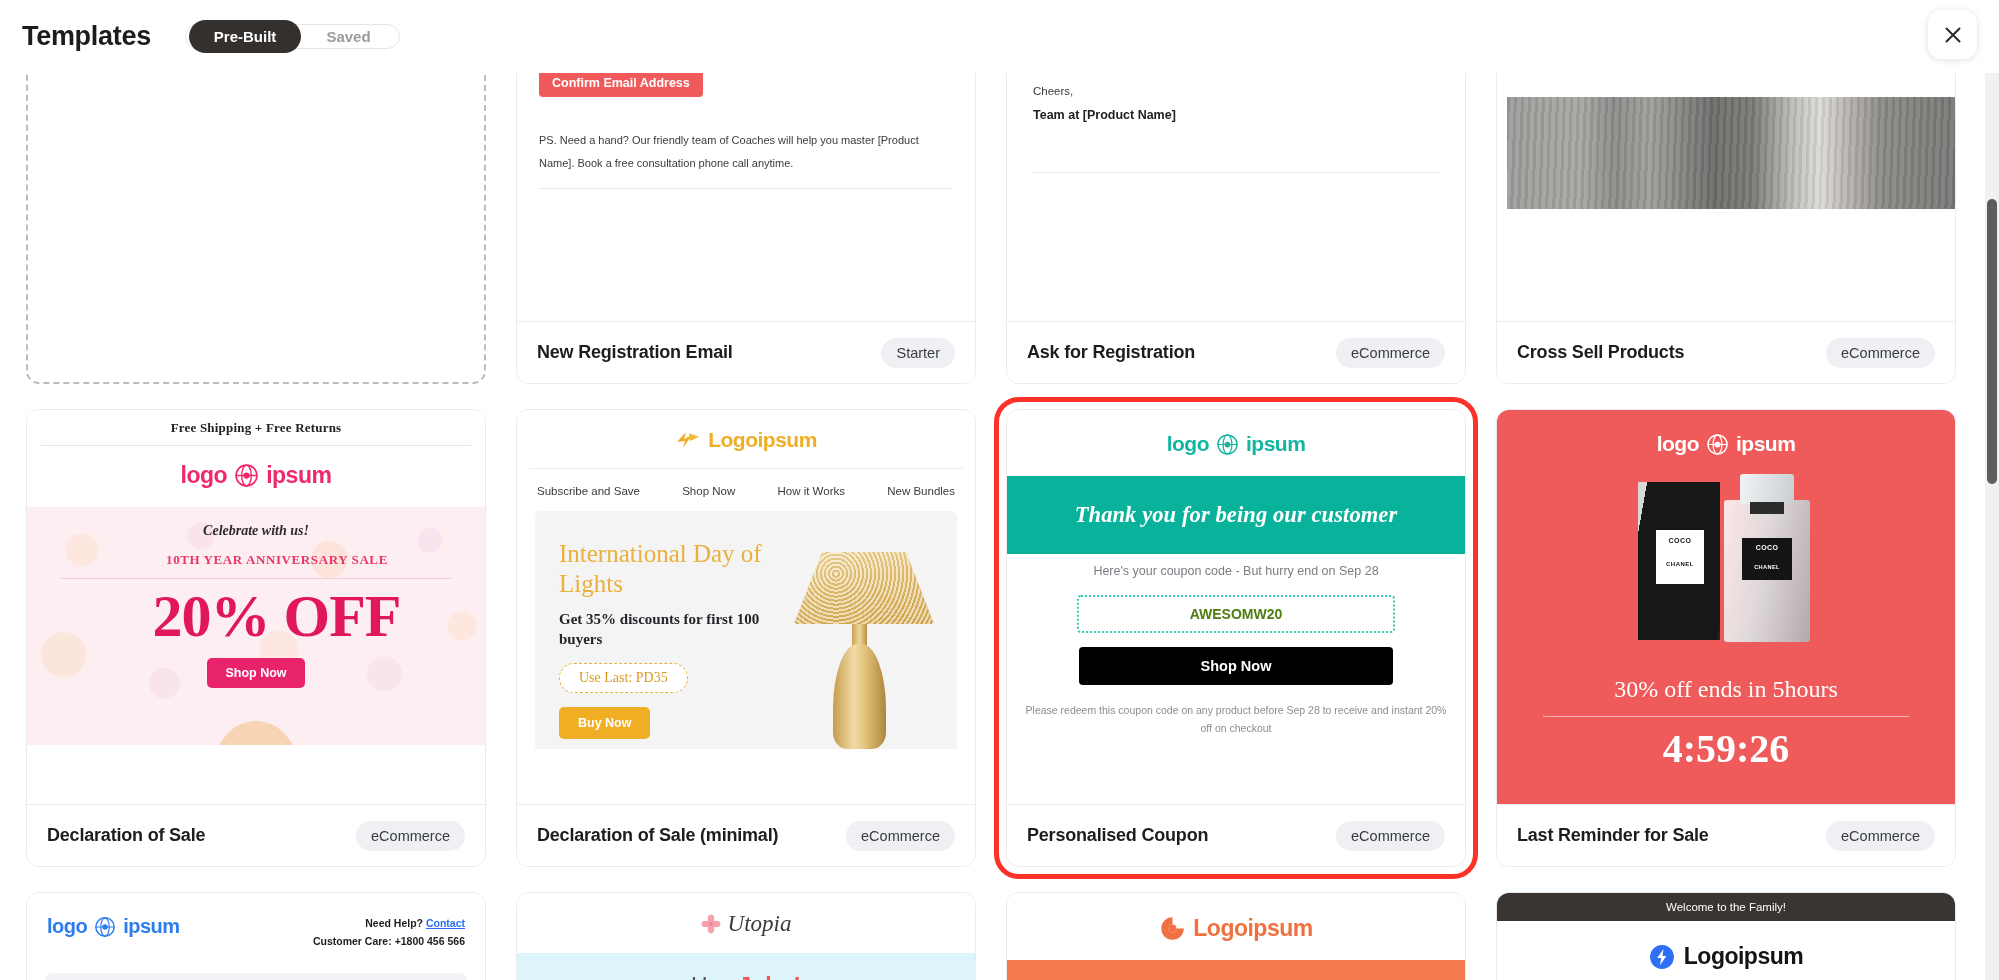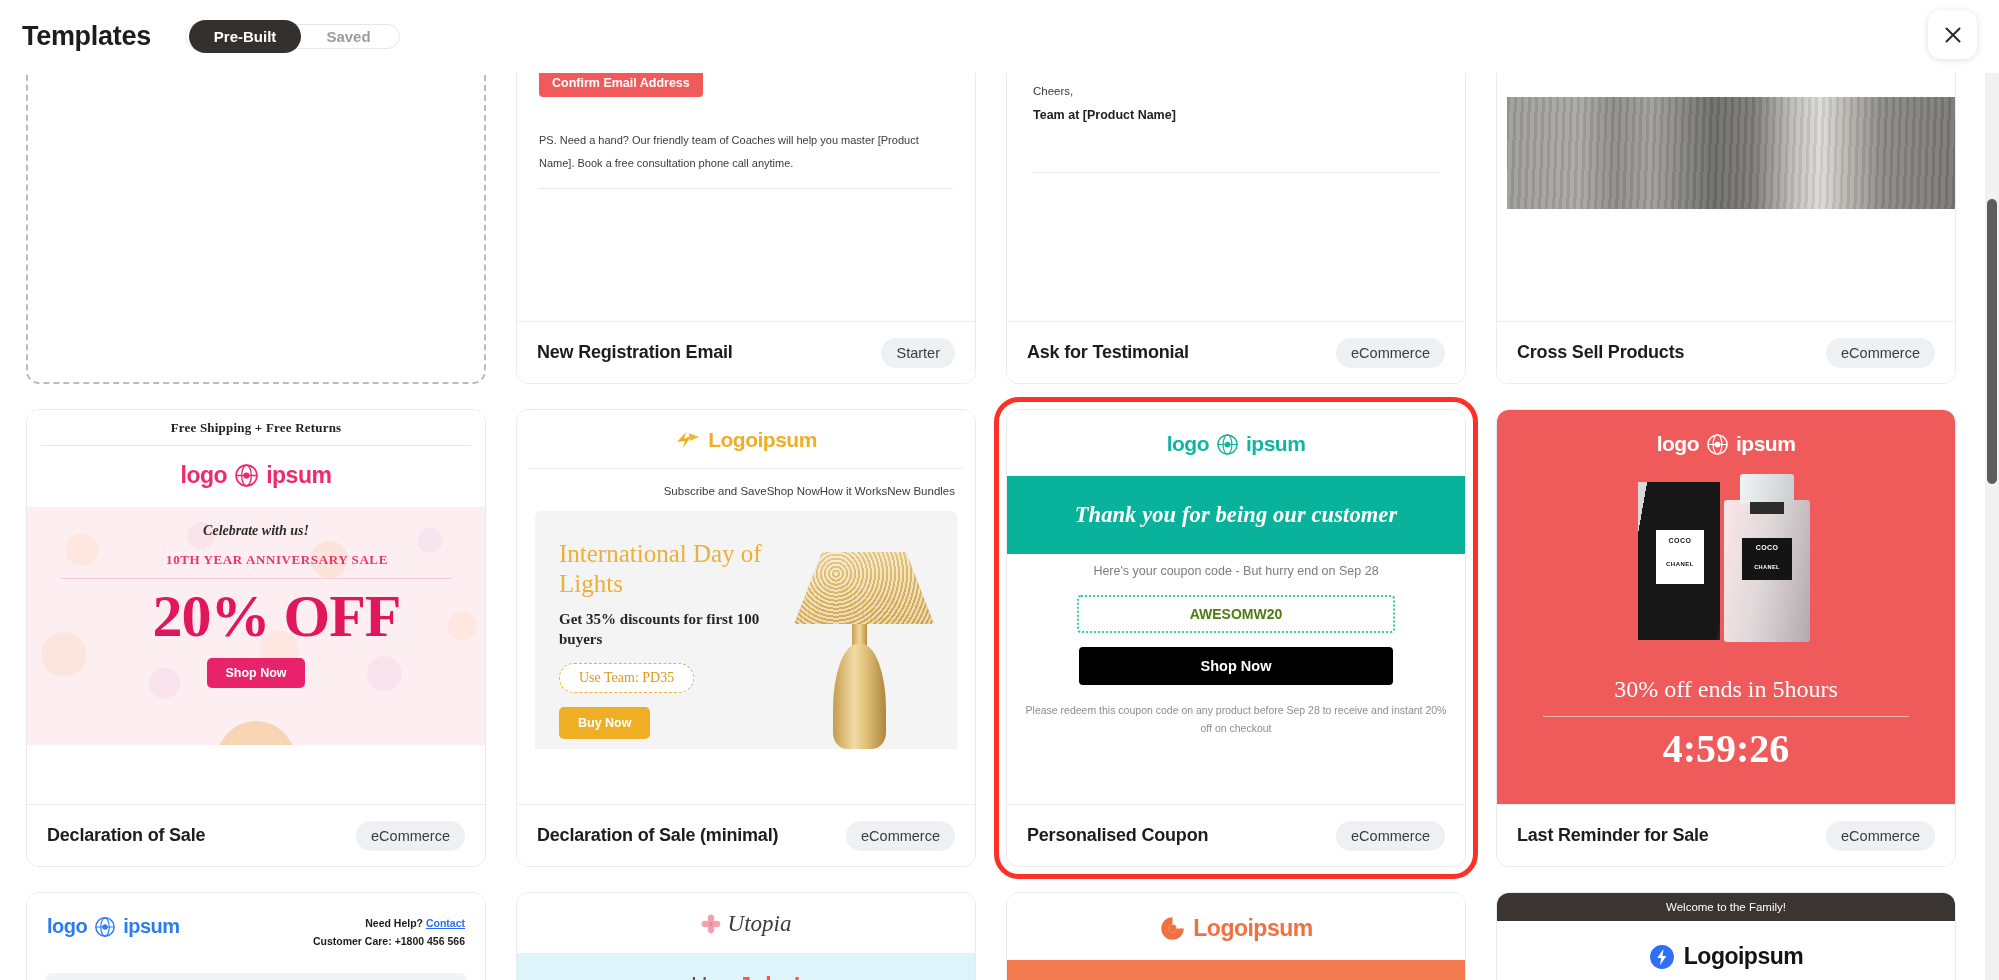--- a/index.html
+++ b/index.html
@@ -137,21 +137,21 @@
     position:relative; display:inline-block; background:#e8226b; color:#fff;
     font-size:12.5px; font-weight:700; padding:8px 18px; border-radius:5px; margin-top:10px;
   }
   .c5-circle { position:absolute; left:50%; transform:translateX(-50%); bottom:-26px; width:86px; height:50px;
     background:#f6d4b4; border-radius:50% 50% 0 0 / 100% 100% 0 0; }
 
   
   .c6 { background:#fff; height:100%; }
   .c6-logo { text-align:center; padding:18px 0 16px; }
   .c6-rule { border-top:1px solid #ececec; margin:0 12px; }
-  .c6-nav { display:flex; justify-content:flex-end; padding:16px 20px 14px; }
+  .c6-nav { display:flex; justify-content:space-between; padding:16px 20px 14px; }
   .c6-nav span { font-size:11.5px; color:#3a3a3a; }
   .c6-hero { margin:0 18px; background:#f4f4f4; border-radius:6px 6px 0 0; height:238px; display:flex; position:relative; overflow:hidden;}
   .c6-left { width:54%; padding:28px 0 0 24px; }
   .c6-h1 { font-family:"Liberation Serif", serif; font-size:25px; line-height:1.18; color:#eab03a; }
   .c6-sub { font-family:"Liberation Serif", serif; font-size:15px; font-weight:700; color:#24242a; margin-top:12px; line-height:1.3; }
   .c6-code {
     display:inline-block; margin-top:14px; border:1.5px dashed #eab03a; border-radius:18px;
     padding:6px 19px; font-family:"Liberation Serif", serif; font-size:14px; color:#d99a20; background:#fff;
   }
   .c6-buy { display:inline-block; margin-top:14px; background:#efae23; color:#fff; font-size:12.5px;
@@ -270,21 +270,21 @@
     <div class="card">
       <div class="card-preview">
         <div class="em c3">
           <div style="height:118px"></div>
           <div class="l1">Cheers,</div>
           <div class="l2">Team at [Product Name]</div>
           <div class="rule"></div>
         </div>
       </div>
       <div class="card-footer">
-        <span class="card-name">Ask for Testimonial</span>
+        <span class="card-name">Ask for Registration</span>
         <span class="badge">eCommerce</span>
       </div>
     </div>
 
     <div class="card">
       <div class="card-preview">
         <div class="em">
           <div style="height:165px"></div>
           <div class="photo-gray" style="top:170px"></div>
         </div>
@@ -342,21 +342,21 @@
           <div class="c6-nav">
             <span>Subscribe and Save</span>
             <span>Shop Now</span>
             <span>How it Works</span>
             <span>New Bundles</span>
           </div>
           <div class="c6-hero">
             <div class="c6-left">
               <div class="c6-h1">International Day of Lights</div>
               <div class="c6-sub">Get 35% discounts for first 100 buyers</div>
-              <div class="c6-code">Use Team: PD35</div><br>
+              <div class="c6-code">Use Last: PD35</div><br>
               <div class="c6-buy">Buy Now</div>
             </div>
             <div class="lamp">
               <div class="shade"></div>
                 <div class="neck"></div>
                 <div class="body"></div>
             </div>
           </div>
         </div>
       </div>

